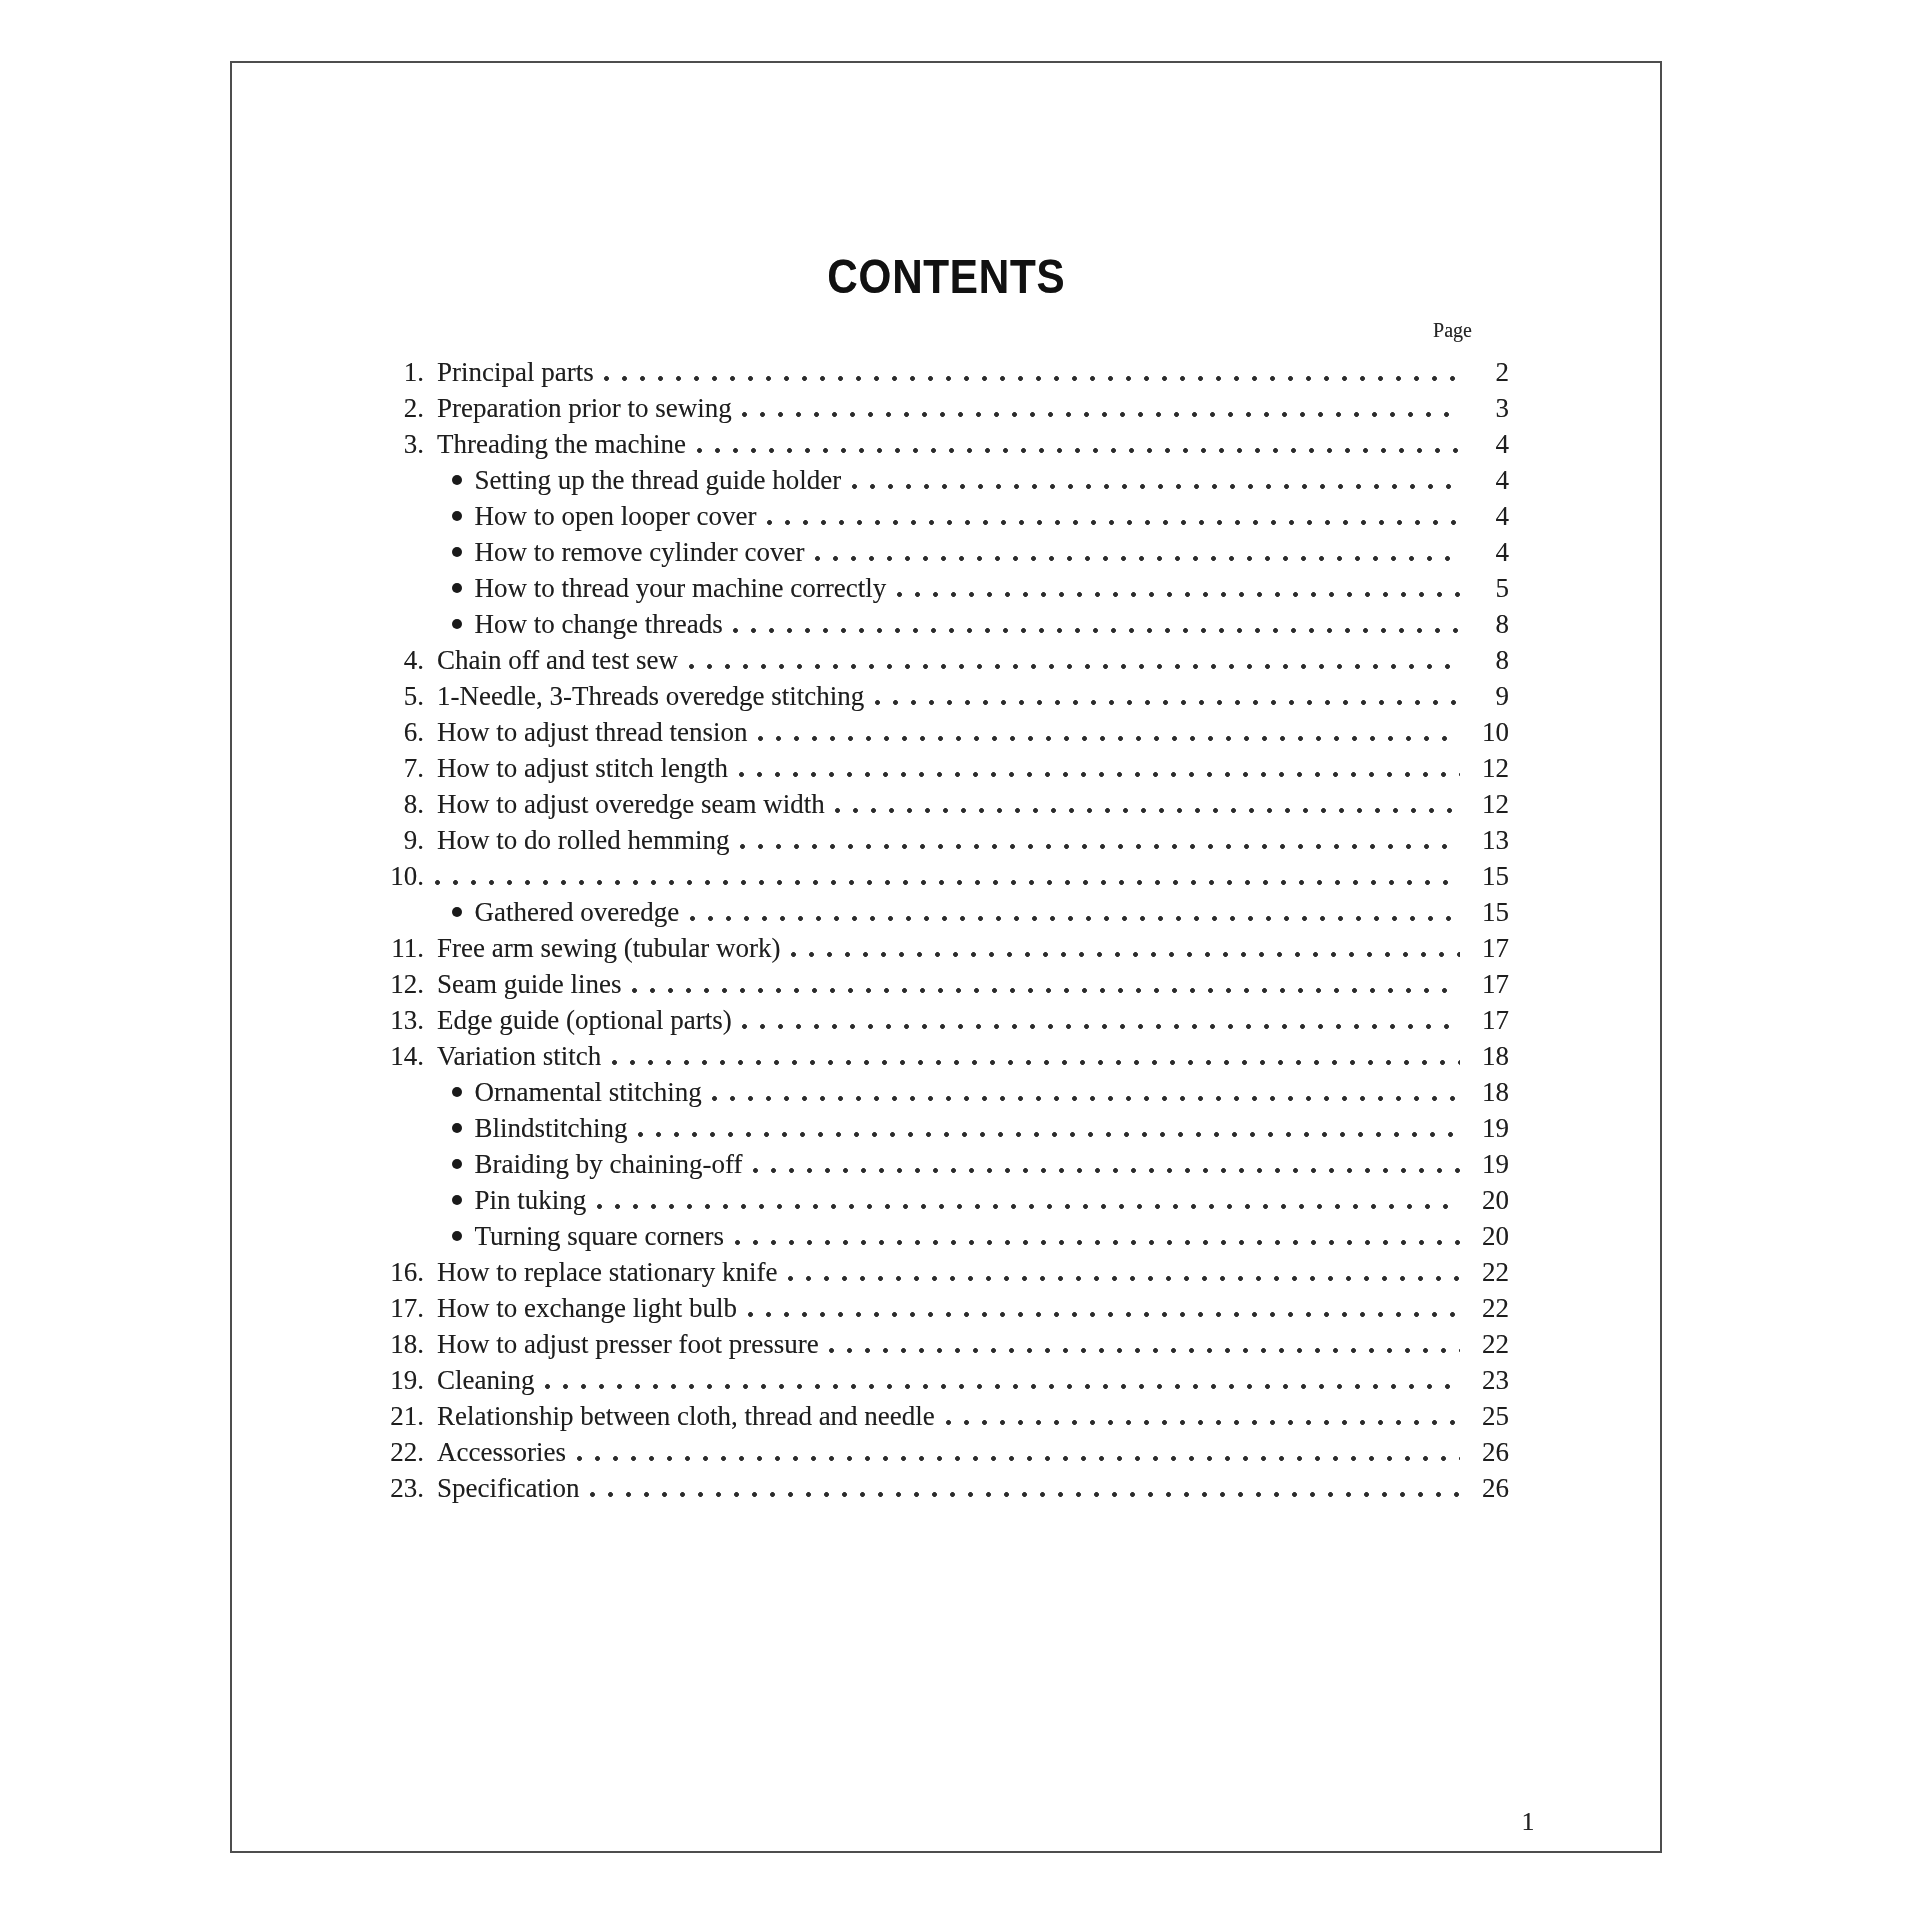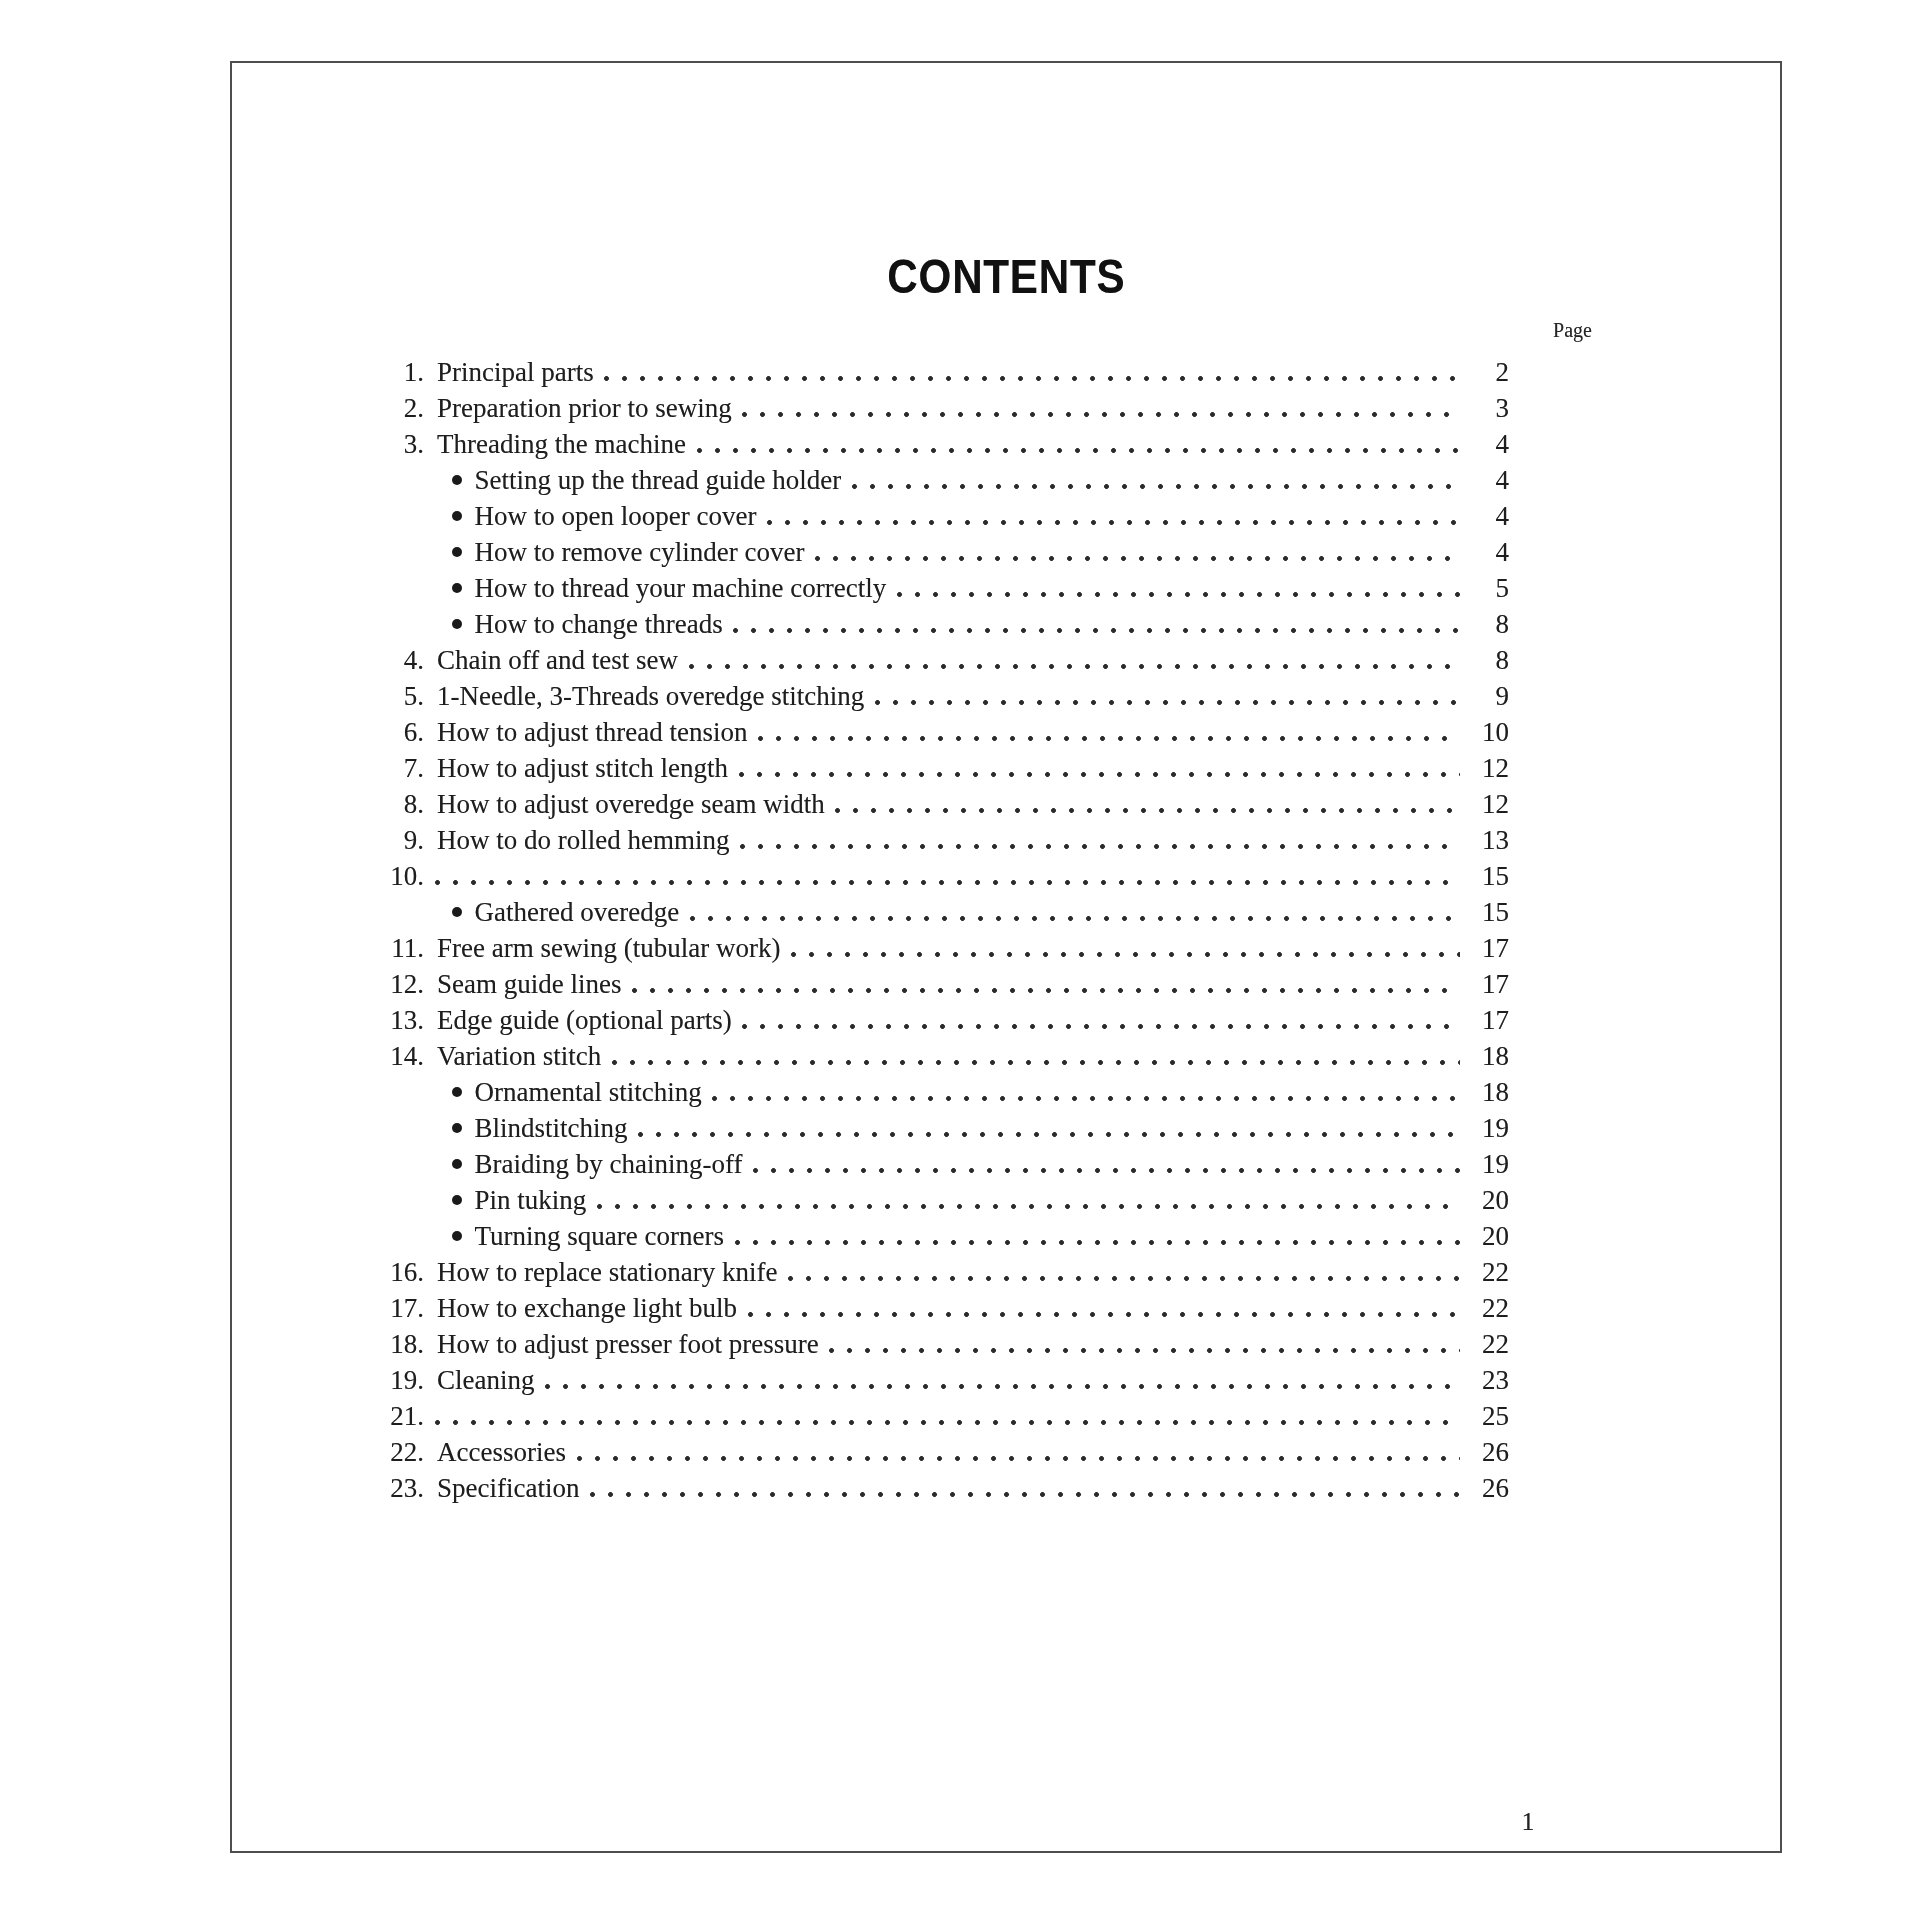--- a/index.html
+++ b/index.html
@@ -7,21 +7,21 @@
     width: 1928px; height: 1928px;
     background: #ffffff;
     position: relative;
     overflow: hidden;
     font-family: "Liberation Serif", serif;
     color: #1e1e1e;
   }
   .sheet {
     position: absolute;
     left: 230px; top: 61px;
-    width: 1552px; height: 1792px;
+    width: 1432px; height: 1792px;
     border: 2.4px solid #4e4e4e;
     background: #ffffff;
     box-sizing: border-box;
   }
   .title-wrap {
     position: absolute;
     left: 0; top: 185px;
     width: 100%;
     text-align: center;
   }
@@ -339,20 +339,21 @@
 
         <span class="label">Cleaning</span>
         <span class="leader"></span>
         <span class="pagenum">23</span>
       </div>
 
 
       <div class="toc-row">
         <span class="num">21.</span>
 
+        <span class="label">Relationship between cloth, thread and needle</span>
         <span class="leader"></span>
         <span class="pagenum">25</span>
       </div>
 
       <div class="toc-row">
         <span class="num">22.</span>
 
         <span class="label">Accessories</span>
         <span class="leader"></span>
         <span class="pagenum">26</span>

